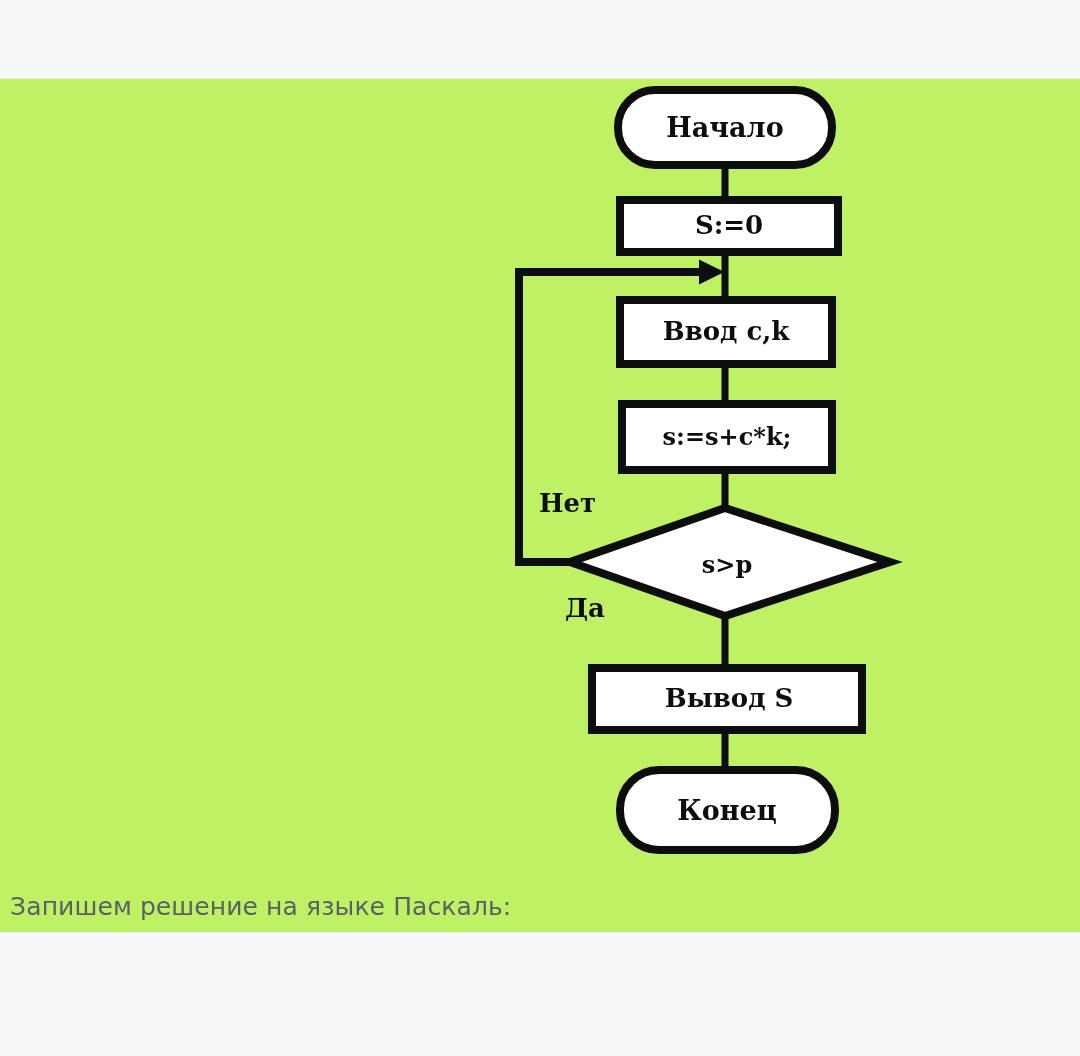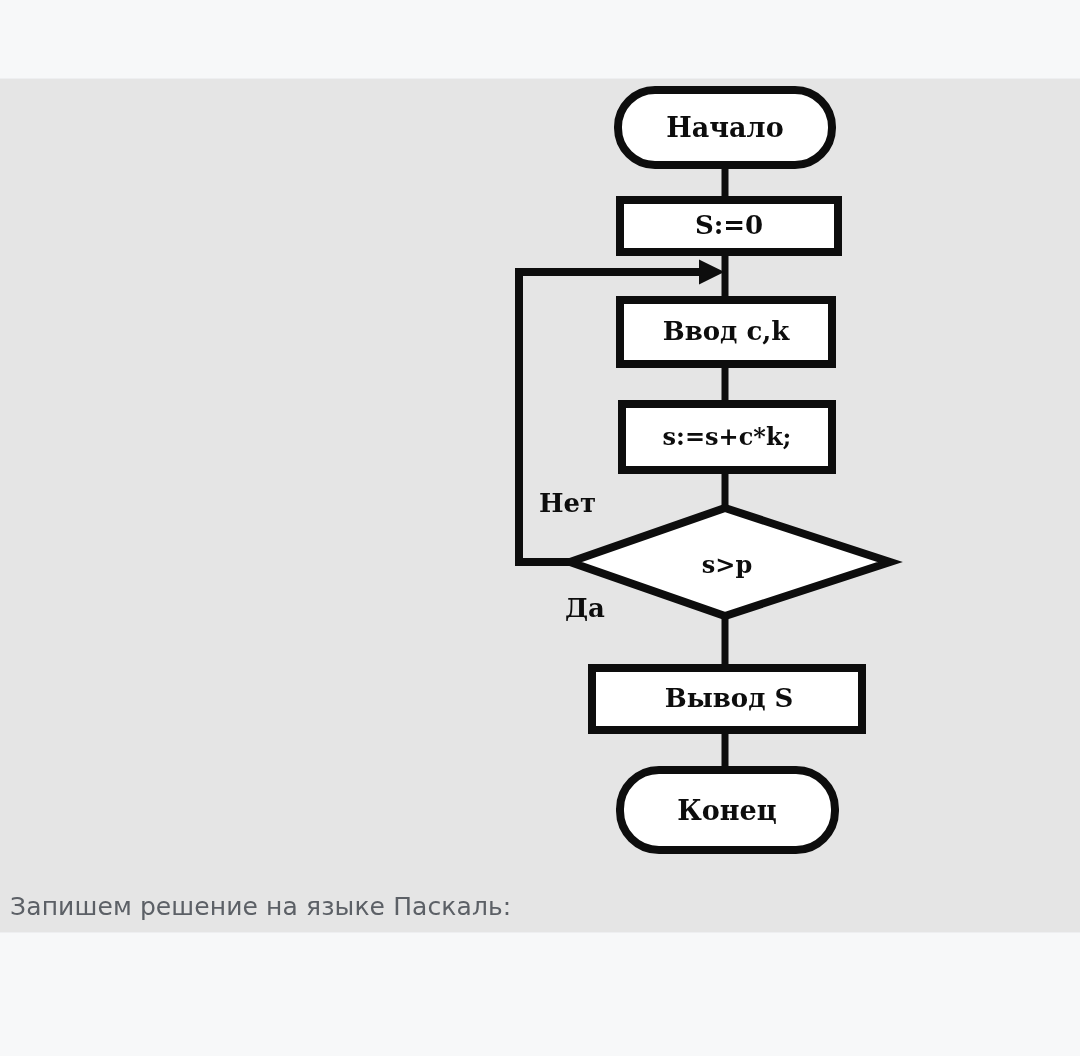--- a/index.html
+++ b/index.html
@@ -13,21 +13,21 @@
     height: 1056px;
     overflow: hidden;
     font-family: "Liberation Sans", sans-serif;
     -webkit-font-smoothing: antialiased;
   }
 
   #page {
     position: relative;
     width: 1080px;
     height: 1056px;
-    background: #e5e5e5;
+    background: #bef264;
   }
 
   
   .band {
     position: absolute;
     left: 0;
     width: 1080px;
     background: #f7f8f9;
   }
   .band-top {

